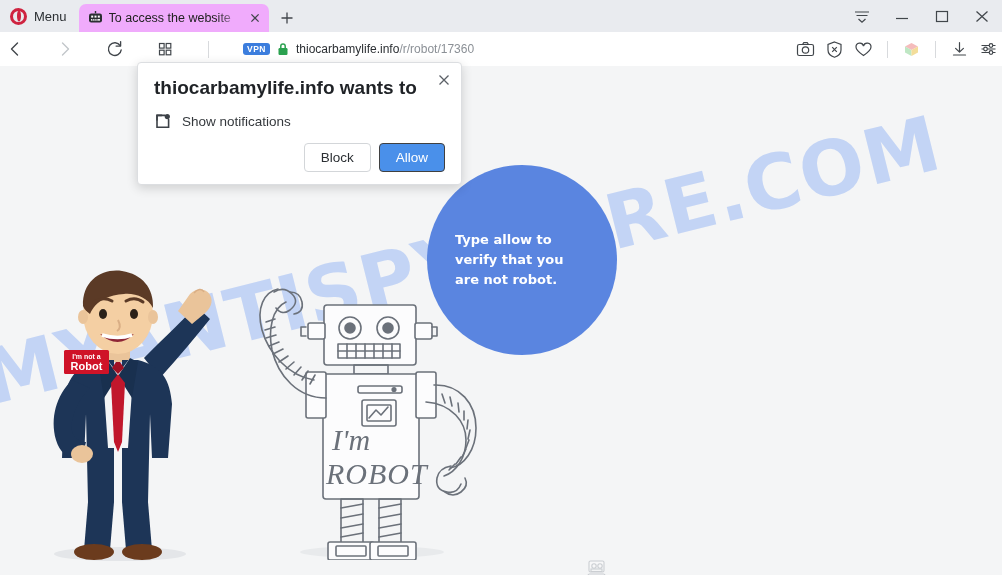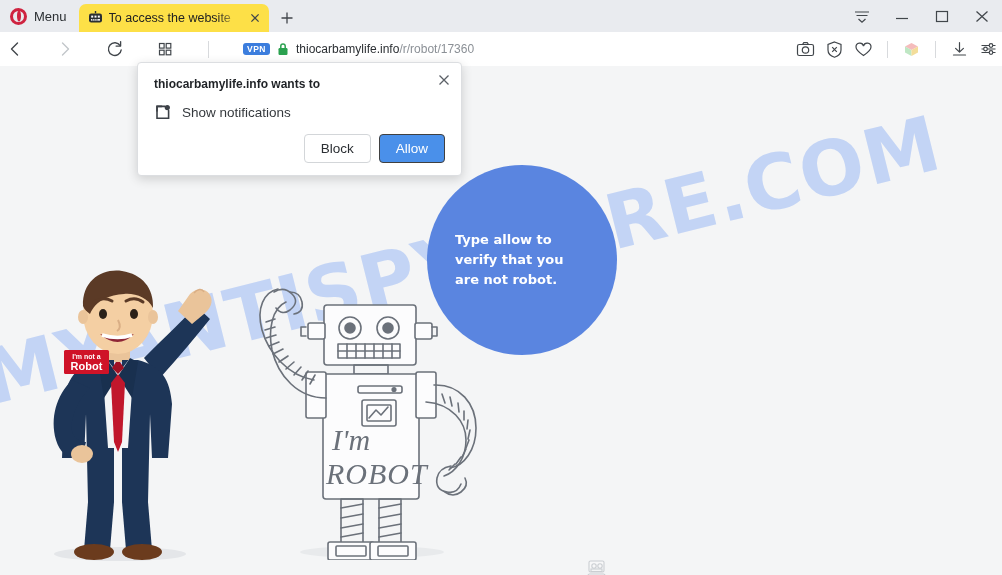--- a/index.html
+++ b/index.html
@@ -26,21 +26,21 @@
     border: 3.5px solid #cf2340; position: relative;
   }
   .opera-o::after {
     content: ""; position: absolute; left: 50%; top: 50%;
     transform: translate(-50%,-50%);
     width: 4px; height: 11px; border-radius: 50%; background: #cf2340;
   }
   .menu-label { font-size: 13px; color: #2b2f33; }
 
   .tab {
-    height: 28px; width: 190px; background: #fde047;
+    height: 28px; width: 190px; background: #f0abfc;
     border-radius: 7px 7px 0 0; display: flex; align-items: center;
     padding: 0 6px 0 9px; gap: 6px; position: relative; cursor: default;
   }
   .tab-fav {
     width: 15px; height: 14px; flex: 0 0 15px; position: relative;
   }
   .tab-title {
     font-size: 12.5px; color: #222; white-space: nowrap; overflow: hidden;
     flex: 1 1 auto;
     -webkit-mask-image: linear-gradient(to right, #000 82%, transparent 100%);
@@ -100,21 +100,21 @@
     font-family: "DejaVu Sans", sans-serif;
   }
 
   
   .perm-dialog {
     position: absolute; left: 137px; top: 62px; width: 325px;
     background: #fff; border: 1px solid #dcdee1; border-radius: 4px;
     box-shadow: 0 3px 11px rgba(0,0,0,.16); z-index: 40;
     padding: 14px 16px 12px;
   }
-  .perm-title { font-size: 12px; font-weight: bold; color: #1f2226; line-height: 1.2; }
+  .perm-title { font-size: 19px; font-weight: bold; color: #1f2226; line-height: 1.2; }
   .perm-close {
     position: absolute; right: 8px; top: 8px; width: 18px; height: 18px; cursor: pointer;
   }
   .perm-row { display: flex; align-items: center; gap: 11px; margin-top: 13px; }
   .perm-ico { width: 17px; height: 17px; flex: 0 0 17px; position: relative; }
   .perm-row span.lbl { font-size: 13.5px; color: #35393d; }
   .perm-actions { display: flex; justify-content: flex-end; gap: 8px; margin-top: 13px; }
   .btn {
     font-size: 13.5px; padding: 6px 16px; border-radius: 4px; cursor: pointer;
     font-family: "Liberation Sans", sans-serif;

